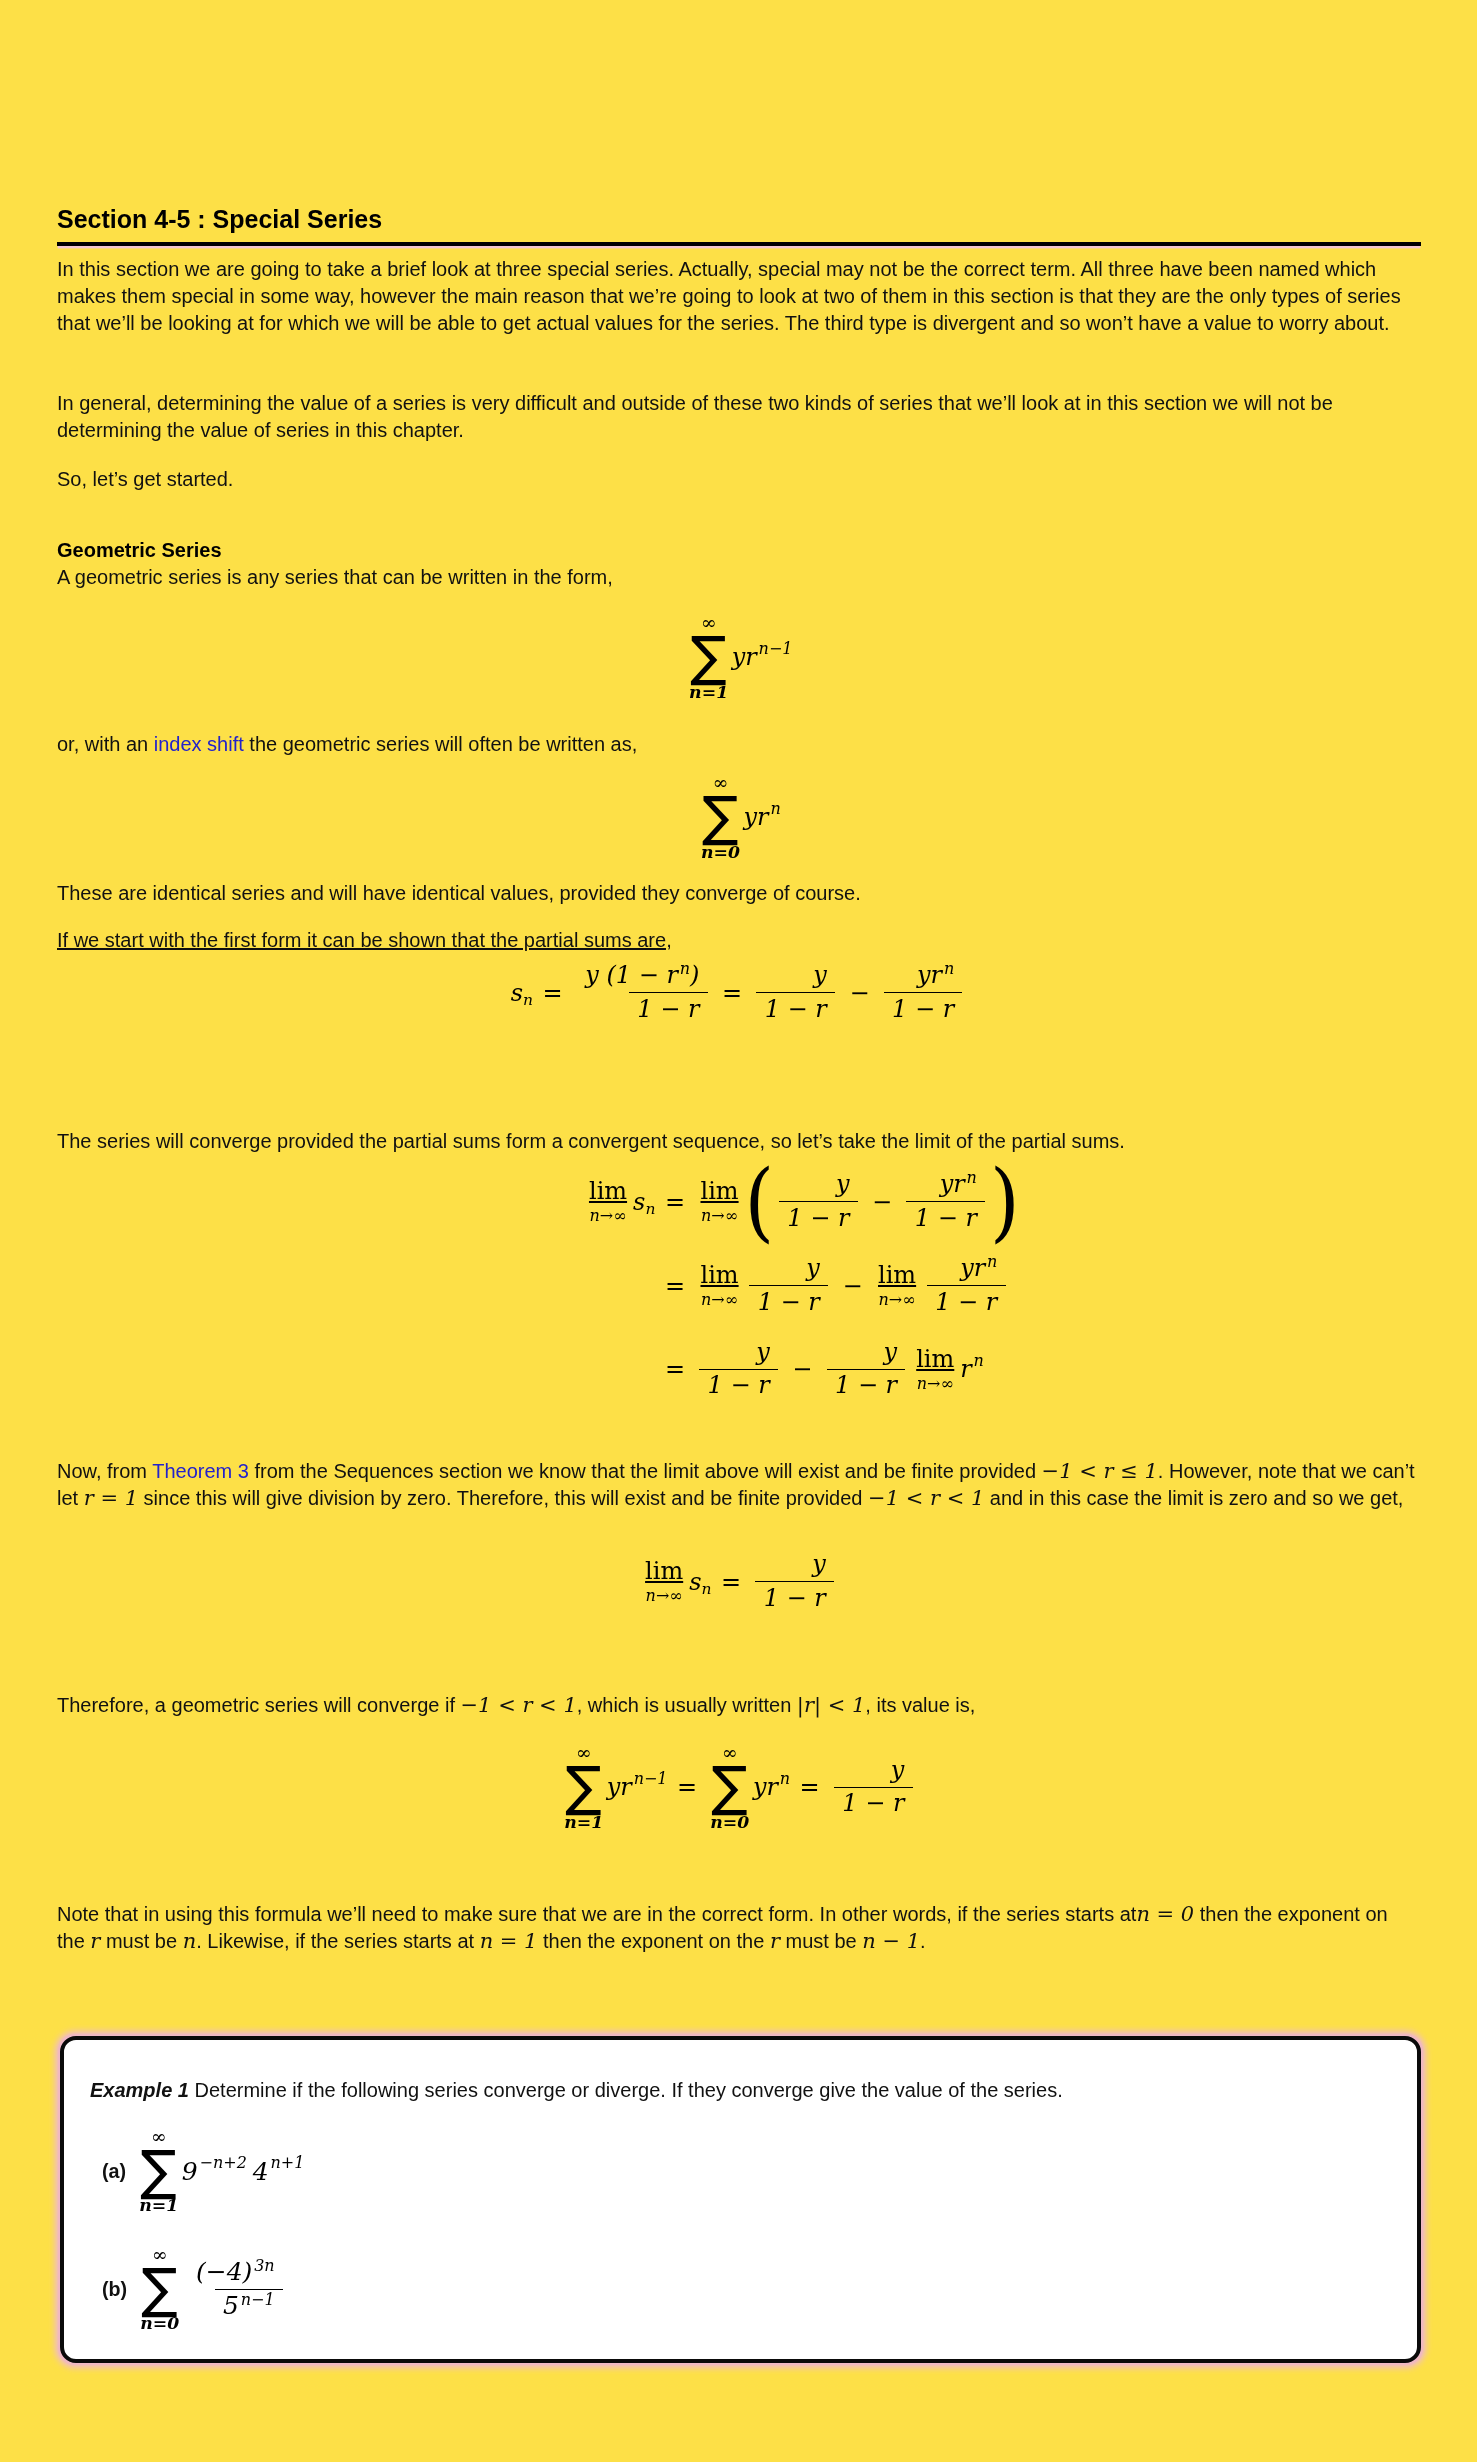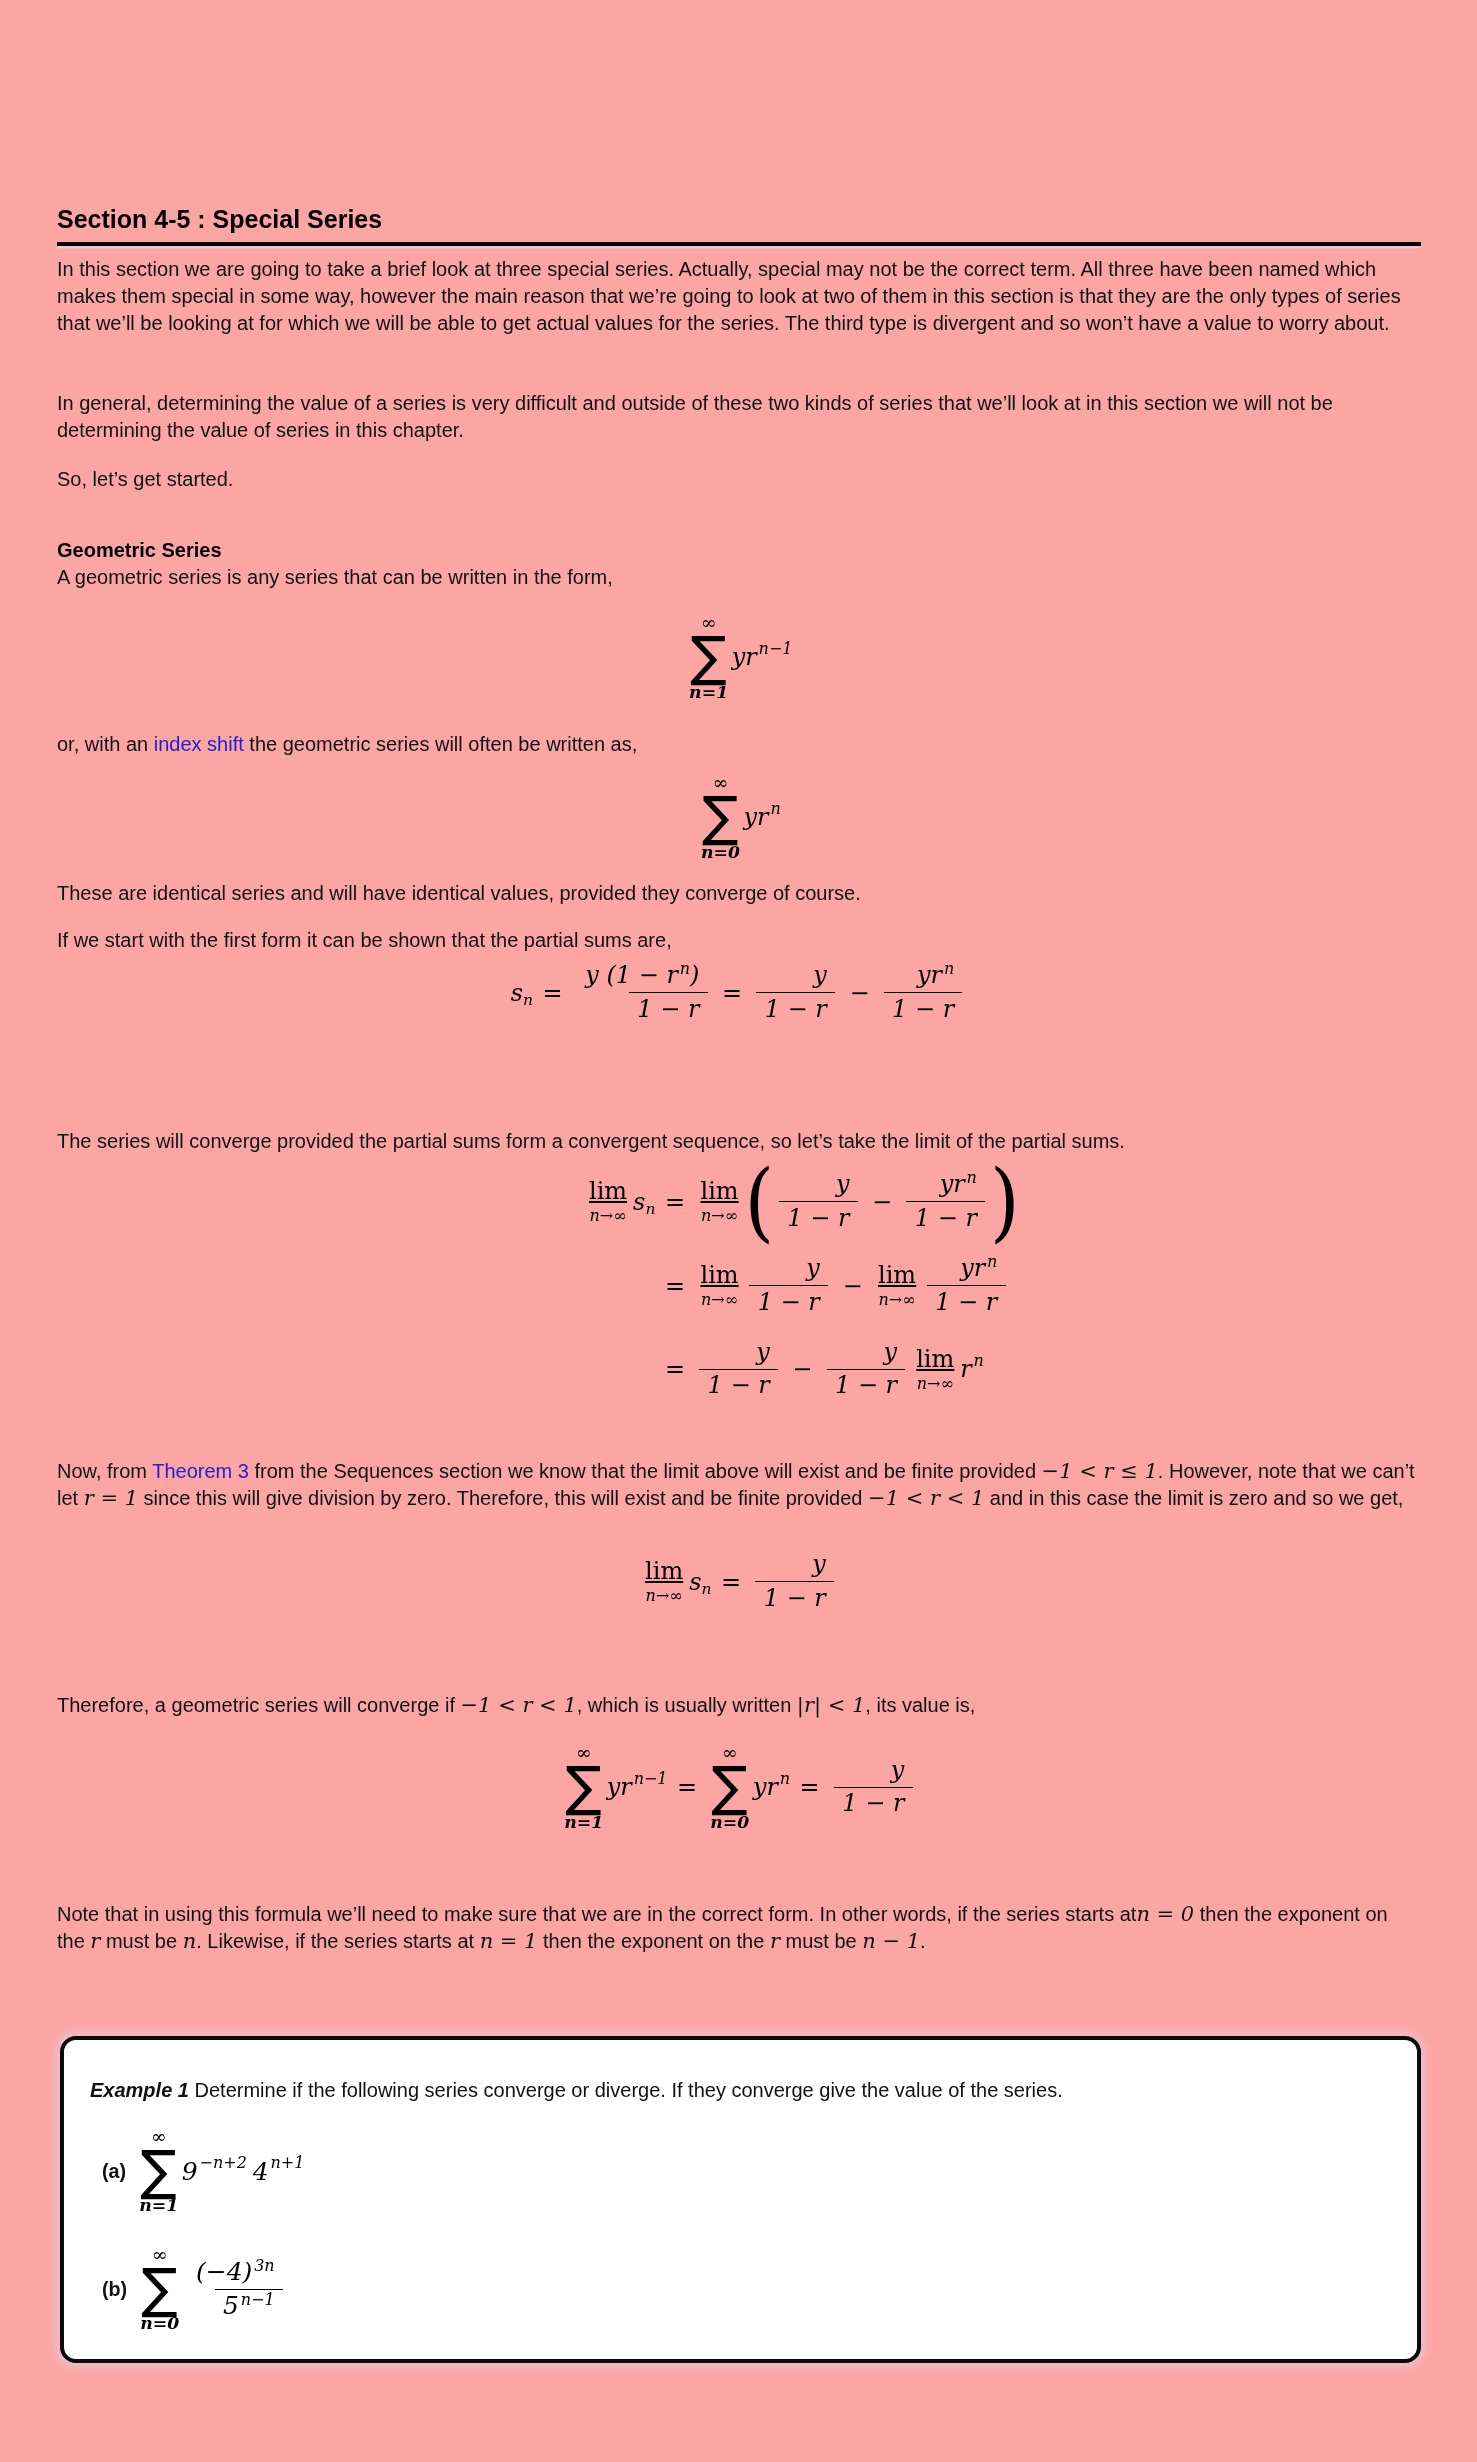--- a/index.html
+++ b/index.html
@@ -1,16 +1,16 @@
 <!DOCTYPE html>
 <html style="font-size:9.5px"><head>
 <meta charset="utf-8">
 <style>
   html,body{margin:0;padding:0;background:#ffffff;}
-  .page{position:relative;width:1477px;height:2462px;background:#fca5a5;color:#0e0e0e;
+  .page{position:relative;width:1477px;height:2462px;background:#fde047;color:#0e0e0e;
         font-family:"Liberation Sans",sans-serif;overflow:hidden;}
   .blk{position:absolute;left:57px;width:1364px;}
   h1.title{font-size:25px;font-weight:bold;margin:0;color:#000;font-family:"Liberation Sans",sans-serif;}
   .rule{height:3.6px;background:#000;box-shadow:0 3px 0 -0.6px #f3c6cf;margin-top:8.3px;}
   p.body{font-size:20px;line-height:27px;margin:0;color:#111;}
   h2.subhead{font-size:20px;line-height:27px;margin:0;font-weight:bold;color:#000;}
   a.link{color:#2222cc;font-weight:normal;text-decoration:none;cursor:pointer;}
   .im{font-family:"DejaVu Serif",serif;font-style:italic;font-size:21px;white-space:pre;}
   
   .dmath{font-family:"DejaVu Serif",serif;font-size:24px;font-style:italic;color:#000;
@@ -93,21 +93,21 @@
         <span class="sigma">∑</span>
         <span class="bot">n=0</span>
       </span>
     <span class="tok">yr</span>
       <span class="sup">n</span>
   </div>
 
   <div class="blk" style="top:880px;">
     <p class="body">These are identical series and will have identical values, provided they converge of course.</p>
   </div>
-  <div class="blk" style="top:927px;">
+  <div class="blk" style="top:927px;text-decoration:underline;">
     <p class="body">If we start with the first form it can be shown that the partial sums are,</p>
   </div>
 
   <div class="blk dmath" style="top:960px;">
     <span class="tok">s</span>
       <span class="sub">n</span>
     <span class="op">=</span>
     <span class="frac">
         <span class="num"><span class="tok">y (1 − r</span><span class="sup">n</span><span class="tok">)</span></span>
         <span class="den">1 − r</span>

